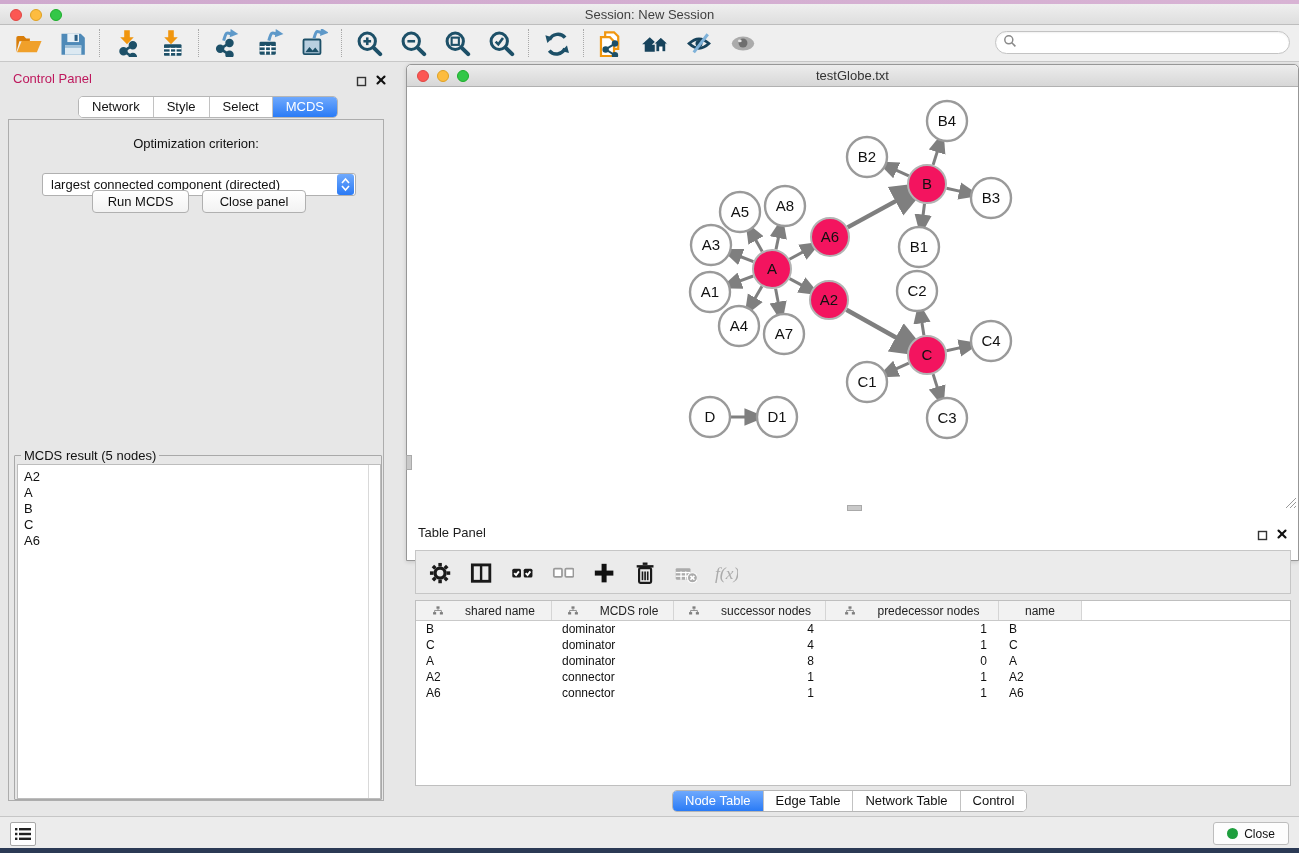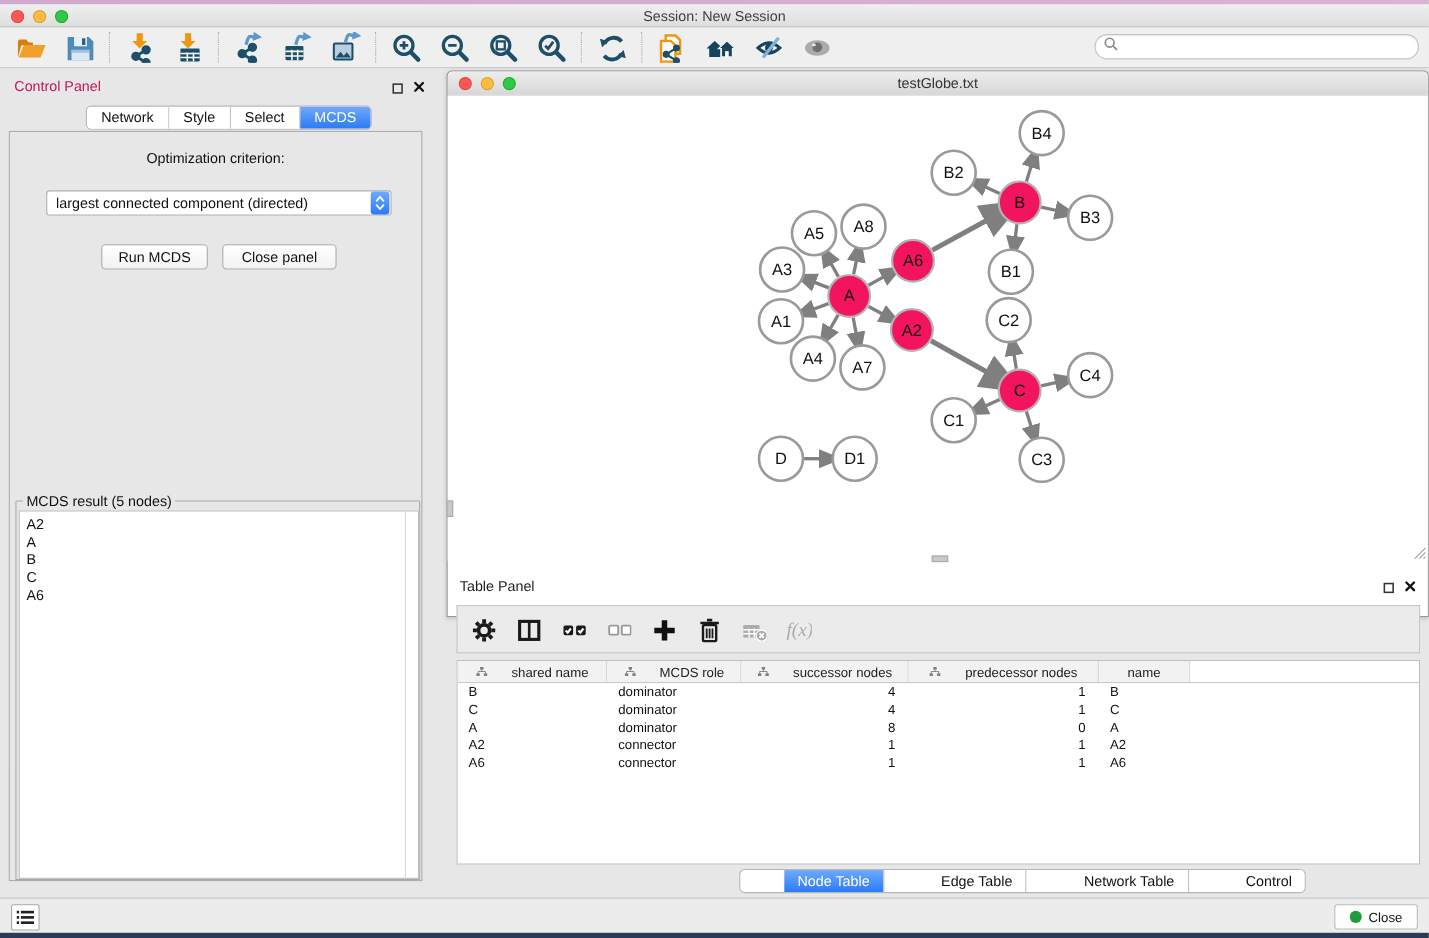--- a/index.html
+++ b/index.html
@@ -35,21 +35,21 @@
   .mini-ic { width:12px; height:12px; display:inline-block; }
   #cp-tabs { left:78px; top:96px; display:flex; height:22px; border:1px solid #b6b6b6; border-radius:5px; overflow:hidden; background:#fff;justify-content:space-between; }
   .cp-tab { padding:0 13px; font-size:13px; line-height:20px; color:#111; border-right:1px solid #c2c2c2; background:#fff; }
   .cp-tab:last-child { border-right:none; }
   .cp-tab.selected { background:linear-gradient(#6fa9fd,#2a7bf6); color:#fff; }
   #cp-body { left:8px; top:119px; width:376px; height:682px; border:1px solid #adadad; background:#e7e7e7; }
   #opt-label { left:0; top:136px; width:392px; text-align:center; font-size:13px; color:#111; }
   #criterion-combo { left:42px; top:157px; width:314px; height:23px; background:#fff; border:1px solid #b0b0b0; border-radius:3px; display:flex; align-items:center;margin-top:16px; }
   #criterion-combo .val { flex:1; font-size:13px; padding-left:8px; color:#111; white-space:nowrap; overflow:hidden; }
   #combo-stepper { width:17px; height:21px; margin-right:1px; border-radius:3px; background:linear-gradient(#70aafd,#2a7af5); display:flex; flex-direction:column; align-items:center; justify-content:center; gap:1px; }
-  .btn { position:absolute; height:23px; background:linear-gradient(#ffffff,#f2f2f2); border:1px solid #b0b0b0; border-radius:4px; font-size:13px; color:#111; display:flex; align-items:center; justify-content:center;margin-top:32px; }
+  .btn { position:absolute; height:23px; background:linear-gradient(#ffffff,#f2f2f2); border:1px solid #b0b0b0; border-radius:4px; font-size:13px; color:#111; display:flex; align-items:center; justify-content:center; }
   #run-btn { left:92px; top:190px; width:97px; }
   #close-btn { left:202px; top:190px; width:104px; }
   #result-box { left:14px; top:455px; width:368px; height:345px; border:1px solid #a9a9a9; border-radius:1px; }
   #result-legend { position:absolute; left:6px; top:-8px; background:#e7e7e7; padding:0 3px; font-size:13px; color:#111; }
   #result-list { position:absolute; left:2px; top:8px; width:364px; height:335px; background:#fff; border:1px solid #bdbdbd; font-size:13px; color:#111; padding:4px 0 0 6px; line-height:16px; }
   #result-scroll { position:absolute; right:11px; top:0; width:1px; height:100%; background:#d9d9d9; }
 
   
   #net-win { left:406px; top:64px; width:893px; height:497px; border:1px solid #979797; border-radius:5px 5px 0 0; background:#fff; box-shadow:0 1px 4px rgba(0,0,0,.15); }
   #net-titlebar { height:22px; background:linear-gradient(#ededed,#d7d7d7); border-bottom:1px solid #b1b1b1; border-radius:5px 5px 0 0; position:relative; }
@@ -68,21 +68,21 @@
   #tp-table { left:415px; top:600px; width:876px; height:186px; background:#fff; border:1px solid #bfbfbf; overflow:hidden; }
   #tp-header { display:flex; height:20px; border-bottom:1px solid #c9c9c9; font-size:12px; color:#222; }
   .th { background:#f2f2f2; border-right:1px solid #d5d5d5; display:flex; align-items:center; justify-content:center; gap:21px; }
   .th svg { width:12px; height:12px; }
   .tr { display:flex; height:16px; font-size:12px; color:#111; align-items:center; }
   .td { overflow:hidden; white-space:nowrap; }
   .td.l { text-align:left; padding-left:10px; } .td.r { text-align:right; padding-right:12px; }
 
   
   #bottom-tabs { left:672px; top:790px; display:flex; height:22px; border:1px solid #b6b6b6; border-radius:5px; overflow:hidden; background:#fff; }
-  .bt-tab { padding:0 12px; font-size:13px; line-height:20px; color:#111; border-right:1px solid #c2c2c2; background:#fff; white-space:nowrap;margin-left:40px; }
+  .bt-tab { padding:0 12px; font-size:13px; line-height:20px; color:#111; border-right:1px solid #c2c2c2; background:#fff; white-space:nowrap; }
   .bt-tab:last-child { border-right:none; }
   .bt-tab.selected { background:linear-gradient(#6fa9fd,#2a7bf6); color:#fff; }
 
   
   #status-bar { left:0; top:816px; width:1299px; height:32px; background:#ececec; border-top:1px solid #c6c6c6; }
   #list-btn { position:absolute; left:10px; top:5px; width:26px; height:24px; background:#fff; border:1px solid #a8a8a8; border-radius:2px; display:flex; align-items:center; justify-content:center; }
   #memory-btn { position:absolute; right:10px; top:5px; width:76px; height:23px; background:#fdfdfd; border:1px solid #bdbdbd; border-radius:3px; display:flex; align-items:center; justify-content:center; gap:6px; font-size:12px; color:#111; }
   #memory-dot { width:11px; height:11px; border-radius:50%; background:#1e9e3e; }
 </style>
 </head>

